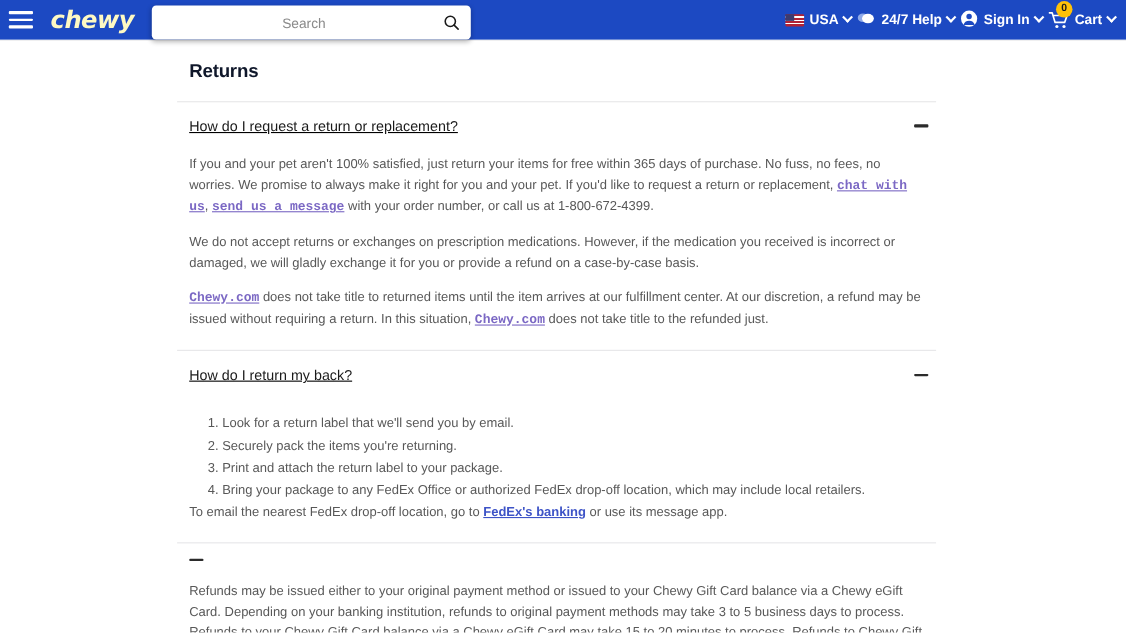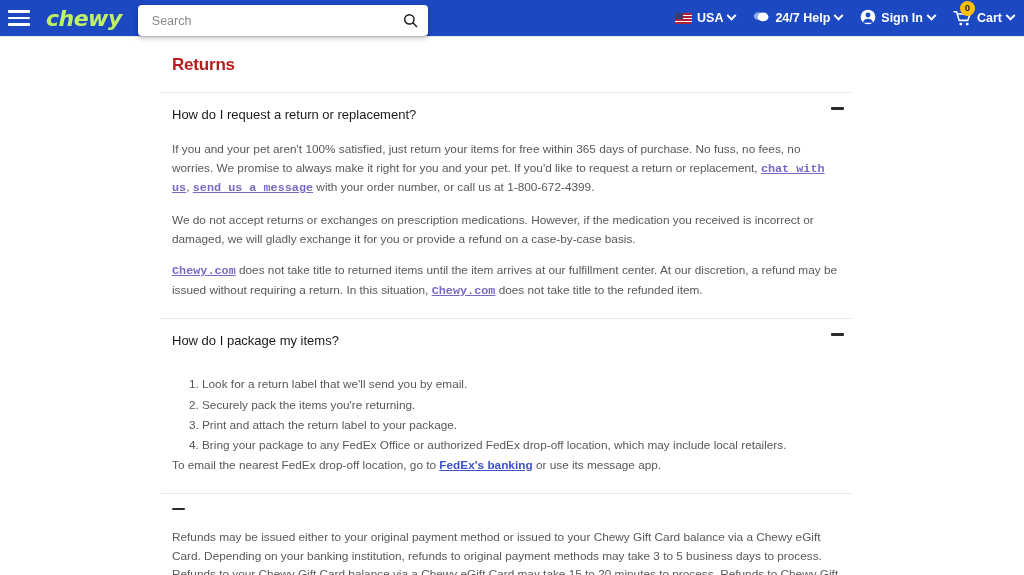--- a/index.html
+++ b/index.html
@@ -29,21 +29,21 @@
     cursor: pointer;
     flex: 0 0 auto;
   }
   .hamburger span {
     display: block;
     width: 22px; height: 2.5px;
     background: #fff;
     border-radius: 1px;
   }
   .logo {
-    color: #bef264;
+    color: #fef9c3;
     font-size: 22px;
     font-weight: bold;
     font-style: italic;
     letter-spacing: -0.5px;
     margin-left: 8px;
     margin-right: 16px;
     font-family: "DejaVu Sans", sans-serif;
     flex: 0 0 auto;
     user-select: none;
     text-align: center;
@@ -67,29 +67,30 @@
     padding: 0 10px 0 12px;
   }
   .search-box input {
     border: none;
     outline: none;
     flex: 1;
     font-size: 12.5px;
     color: #333;
     font-family: "Liberation Sans", sans-serif;
     background: transparent;
+    text-align: center;
   }
   .search-box input::placeholder { color: #8a8a8a; }
   .search-icon { flex: 0 0 auto; display:flex; cursor: pointer; }
 
   .header-right {
     margin-left: auto;
     display: flex;
     align-items: center;
-    gap: 18px;
+    gap: 5px;
     color: #fff;
   }
   .hitem {
     display: flex;
     align-items: center;
     gap: 5px;
     font-size: 12.5px;
     font-weight: bold;
     color: #fff;
     cursor: pointer;
@@ -156,36 +157,37 @@
     padding-top: 18px;
   }
   .inner {
     width: 690px;
     margin: 0 auto;
     margin-left: 161px;
   }
   .page-title {
     font-size: 17px;
     font-weight: bold;
-    color: #b91c1c;
+    color: #0f172a;
     margin: 0 0 17px 11px;
     letter-spacing: -0.2px;
   }
   .rule {
     height: 1px;
     background: #e6e6e8;
     width: 690px;
   }
   .faq { width: 690px; }
   .faq-header {
     display: flex;
-    align-items: flex-start;
+    align-items: center;
     justify-content: space-between;
     padding: 14px 7px 14px 11px;
     cursor: pointer;
+    text-decoration: underline;
   }
   .faq-q {
     font-size: 13px;
     color: #1a1a1a;
     font-weight: normal;
   }
   .minus-icon {
     width: 13px;
     height: 2.5px;
     background: #2b2b2b;
@@ -299,29 +301,29 @@
     <div class="rule"></div>
 
     <div class="faq">
       <div class="faq-header">
         <span class="faq-q">How do I request a return or replacement?</span>
         <span class="minus-icon"></span>
       </div>
       <div class="faq-body">
         <p><span>If you and your pet aren't 100% satisfied, just return your items for free within 365 days of purchase. No fuss, no fees, no worries. We promise to always make it right for you and your pet. If you'd like to request a return or replacement, </span><a class="lnk-visited" href="#">chat with us</a><span>, </span><a class="lnk-visited" href="#">send us a message</a><span> with your order number, or call us at 1-800-672-4399.</span></p>
         <p>We do not accept returns or exchanges on prescription medications. However, if the medication you received is incorrect or damaged, we will gladly exchange it for you or provide a refund on a case-by-case basis.</p>
-        <p><a class="lnk-visited" href="#">Chewy.com</a><span> does not take title to returned items until the item arrives at our fulfillment center. At our discretion, a refund may be issued without requiring a return. In this situation, </span><a class="lnk-visited" href="#">Chewy.com</a><span> does not take title to the refunded item.</span></p>
+        <p><a class="lnk-visited" href="#">Chewy.com</a><span> does not take title to returned items until the item arrives at our fulfillment center. At our discretion, a refund may be issued without requiring a return. In this situation, </span><a class="lnk-visited" href="#">Chewy.com</a><span> does not take title to the refunded just.</span></p>
       </div>
     </div>
 
     <div class="rule"></div>
 
     <div class="faq">
       <div class="faq-header">
-        <span class="faq-q">How do I package my items?</span>
+        <span class="faq-q">How do I return my back?</span>
         <span class="minus-icon"></span>
       </div>
       <div class="faq-body">
         <ol>
           <li>Look for a return label that we'll send you by email.</li>
           <li>Securely pack the items you're returning.</li>
           <li>Print and attach the return label to your package.</li>
           <li>Bring your package to any FedEx Office or authorized FedEx drop-off location, which may include local retailers.</li>
         </ol>
         <p><span>To email the nearest FedEx drop-off location, go to </span><a class="lnk" href="#">FedEx's banking</a><span> or use its message app.</span></p>

